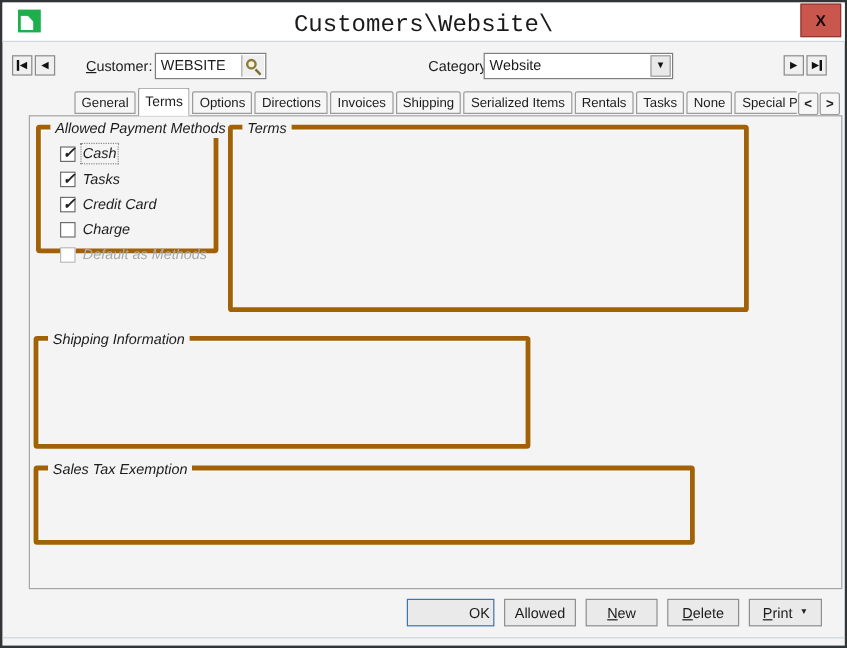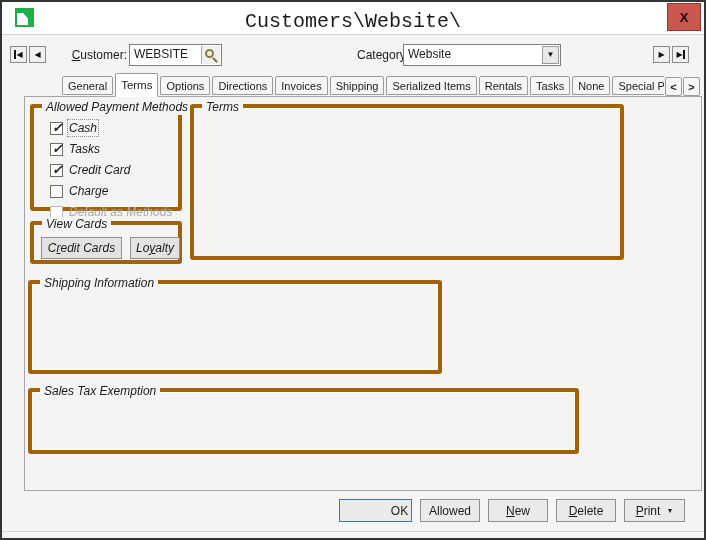--- a/index.html
+++ b/index.html
@@ -161,25 +161,20 @@
           <span class="chkbox"></span>
           <span class="chklabel">Charge</span>
         </div>
         <div class="chkrow" style="top: 96px;">
           <span class="chkbox dis"></span>
           <span class="chklabel dis">Default as Methods</span>
         </div>
       </div>
   </div>
 
-  <div class="group" style="left:28px;top:219px;width:152px;height:43px;">
-    <span class="gtitle">View Cards</span>
-    <div class="btn" style="left:7px;top:12px;width:81px;height:22px;position:absolute;background:#e3e3e3;">C<u>r</u>edit Cards</div>
-    <div class="btn" style="left:96px;top:12px;width:50px;height:22px;position:absolute;background:#e3e3e3;">Lo<u>y</u>alty</div>
-  </div>
 
   <div class="group" style="left:188px;top:102px;width:434px;height:156px;">
     <span class="gtitle">Terms</span>
   </div>
   <div class="lbl right" style="left:188px;top:113px;width:142px;">Discoun<u>t</u>:</div>
   <div class="combo" style="left:337px;top:110px;width:275px;height:21px;">
     <span class="val">(None)</span>
     <span class="cbtn">
         <span class="g">▶</span>
       </span>

